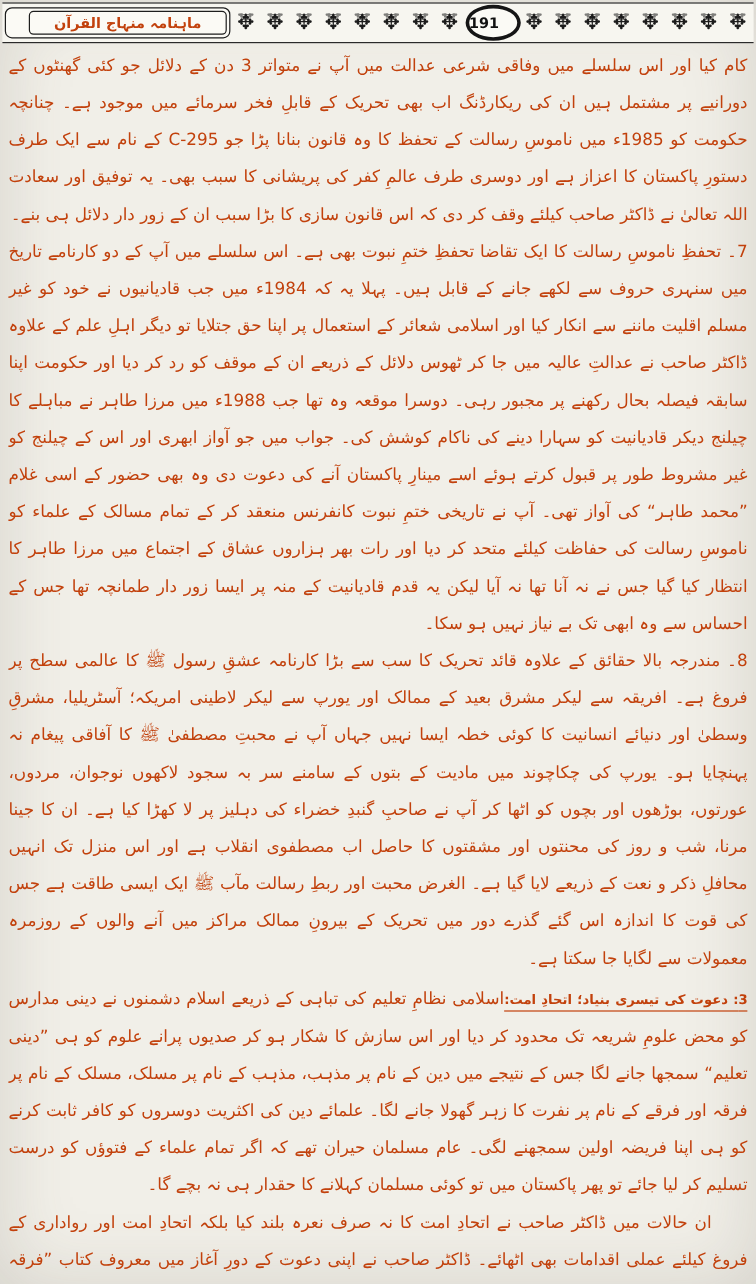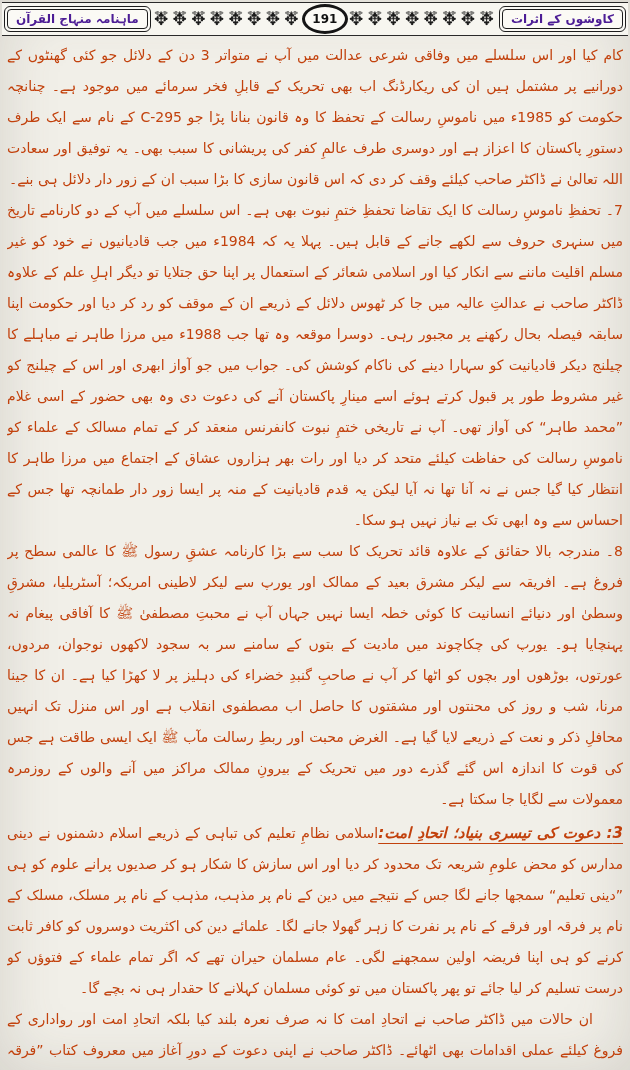--- a/index.html
+++ b/index.html
@@ -28,46 +28,47 @@
     flex:0 0 auto;
     margin:0 2px;
     border:1px solid #1d1d1d;
     border-radius:6px;
     padding:2px;
     background:#fbfaf5;
   }
   .corner-box .inner{
     border:1px solid #1d1d1d;
     border-radius:4px;
-    padding:2px 8px;
+    padding:2px 20px;
     font-size:12px;
     font-weight:bold;
-    color:#4c1d95;
+    color:#c2410c;
     white-space:nowrap;
     direction:rtl;
+    margin-left:17px;
   }
   .ornament-row{
     flex:1 1 auto;
     display:flex;
     justify-content:space-around;
     align-items:center;
     overflow:hidden;
     color:#1b1b1b;
     font-size:17px;
     line-height:1;
     letter-spacing:2px;
     text-shadow:0 -6px 0 rgba(27,27,27,.55);
   }
   .page-badge{
     flex:0 0 auto;
     width:40px;height:24px;
     border:3px solid #151515;
     border-radius:50%;
     background:#fbfaf5;
-    display:flex;align-items:center;justify-content:center;
+    display:flex;align-items:center;justify-content:flex-start;
     font-size:12px;font-weight:bold;color:#111;
   }
   
   .body-text{
     position:absolute;top:40px;left:7px;right:7px;bottom:0;
     direction:rtl;
     text-align:justify;
     color:#c2410c;
     font-size:14px;
     line-height:31px;
@@ -75,24 +76,23 @@
   }
   .body-text p{
     margin:0;
     text-align:justify;
     text-align-last:right;
   }
   .body-text p.indented{text-indent:30px;}
   .body-text p.section{margin-top:3px;}
   .section-heading{
     font-weight:bold;
-    font-size:15px;
+    font-size:11px;
     text-decoration:underline;
     text-underline-offset:5px;
-    font-style:italic;
   }
 </style>
 </head>
 <body>
 
 <div class="page">
 
   <div class="header-band">
     <div class="corner-box">
       <div class="inner">ماہنامہ منہاج القرآن</div>
@@ -117,23 +117,20 @@
         <span>✥</span>
         <span>✥</span>
         <span>✥</span>
         <span>✥</span>
         <span>✥</span>
         <span>✥</span>
         <span>✥</span>
         <span>✥</span>
       </div>
 
-    <div class="corner-box">
-      <div class="inner">کاوشوں کے اثرات</div>
-    </div>
   </div>
 
   <div class="body-text" id="body-text" dir="rtl">
       <p class="continuation"><span>کام کیا اور اس سلسلے میں وفاقی شرعی عدالت میں آپ نے متواتر 3 دن کے دلائل جو کئی گھنٹوں کے دورانیے پر مشتمل ہیں ان کی ریکارڈنگ اب بھی تحریک کے قابلِ فخر سرمائے میں موجود ہے۔ چنانچہ حکومت کو 1985ء میں ناموسِ رسالت کے تحفظ کا وہ قانون بنانا پڑا جو 295-C کے نام سے ایک طرف دستورِ پاکستان کا اعزاز ہے اور دوسری طرف عالمِ کفر کی پریشانی کا سبب بھی۔ یہ توفیق اور سعادت اللہ تعالیٰ نے ڈاکٹر صاحب کیلئے وقف کر دی کہ اس قانون سازی کا بڑا سبب ان کے زور دار دلائل ہی بنے۔</span></p>
       <p class="numbered"><span>7۔ تحفظِ ناموسِ رسالت کا ایک تقاضا تحفظِ ختمِ نبوت بھی ہے۔ اس سلسلے میں آپ کے دو کارنامے تاریخ میں سنہری حروف سے لکھے جانے کے قابل ہیں۔ پہلا یہ کہ 1984ء میں جب قادیانیوں نے خود کو غیر مسلم اقلیت ماننے سے انکار کیا اور اسلامی شعائر کے استعمال پر اپنا حق جتلایا تو دیگر اہلِ علم کے علاوہ ڈاکٹر صاحب نے عدالتِ عالیہ میں جا کر ٹھوس دلائل کے ذریعے ان کے موقف کو رد کر دیا اور حکومت اپنا سابقہ فیصلہ بحال رکھنے پر مجبور رہی۔ دوسرا موقعہ وہ تھا جب 1988ء میں مرزا طاہر نے مباہلے کا چیلنج دیکر قادیانیت کو سہارا دینے کی ناکام کوشش کی۔ جواب میں جو آواز ابھری اور اس کے چیلنج کو غیر مشروط طور پر قبول کرتے ہوئے اسے مینارِ پاکستان آنے کی دعوت دی وہ بھی حضور کے اسی غلام ”محمد طاہر“ کی آواز تھی۔ آپ نے تاریخی ختمِ نبوت کانفرنس منعقد کر کے تمام مسالک کے علماء کو ناموسِ رسالت کی حفاظت کیلئے متحد کر دیا اور رات بھر ہزاروں عشاق کے اجتماع میں مرزا طاہر کا انتظار کیا گیا جس نے نہ آنا تھا نہ آیا لیکن یہ قدم قادیانیت کے منہ پر ایسا زور دار طمانچہ تھا جس کے احساس سے وہ ابھی تک بے نیاز نہیں ہو سکا۔</span></p>
       <p class="numbered"><span>8۔ مندرجہ بالا حقائق کے علاوہ قائد تحریک کا سب سے بڑا کارنامہ عشقِ رسول ﷺ کا عالمی سطح پر فروغ ہے۔ افریقہ سے لیکر مشرق بعید کے ممالک اور یورپ سے لیکر لاطینی امریکہ؛ آسٹریلیا، مشرقِ وسطیٰ اور دنیائے انسانیت کا کوئی خطہ ایسا نہیں جہاں آپ نے محبتِ مصطفیٰ ﷺ کا آفاقی پیغام نہ پہنچایا ہو۔ یورپ کی چکاچوند میں مادیت کے بتوں کے سامنے سر بہ سجود لاکھوں نوجوان، مردوں، عورتوں، بوڑھوں اور بچوں کو اٹھا کر آپ نے صاحبِ گنبدِ خضراء کی دہلیز پر لا کھڑا کیا ہے۔ ان کا جینا مرنا، شب و روز کی محنتوں اور مشقتوں کا حاصل اب مصطفوی انقلاب ہے اور اس منزل تک انہیں محافلِ ذکر و نعت کے ذریعے لایا گیا ہے۔ الغرض محبت اور ربطِ رسالت مآب ﷺ ایک ایسی طاقت ہے جس کی قوت کا اندازہ اس گئے گذرے دور میں تحریک کے بیرونِ ممالک مراکز میں آنے والوں کے روزمرہ معمولات سے لگایا جا سکتا ہے۔</span></p>
       <p class="section"><span class="section-heading">3: دعوت کی تیسری بنیاد؛ اتحادِ امت:</span><span>اسلامی نظامِ تعلیم کی تباہی کے ذریعے اسلام دشمنوں نے دینی مدارس کو محض علومِ شریعہ تک محدود کر دیا اور اس سازش کا شکار ہو کر صدیوں پرانے علوم کو ہی ”دینی تعلیم“ سمجھا جانے لگا جس کے نتیجے میں دین کے نام پر مذہب، مذہب کے نام پر مسلک، مسلک کے نام پر فرقہ اور فرقے کے نام پر نفرت کا زہر گھولا جانے لگا۔ علمائے دین کی اکثریت دوسروں کو کافر ثابت کرنے کو ہی اپنا فریضہ اولین سمجھنے لگی۔ عام مسلمان حیران تھے کہ اگر تمام علماء کے فتوؤں کو درست تسلیم کر لیا جائے تو پھر پاکستان میں تو کوئی مسلمان کہلانے کا حقدار ہی نہ بچے گا۔</span></p>
       <p class="indented"><span>ان حالات میں ڈاکٹر صاحب نے اتحادِ امت کا نہ صرف نعرہ بلند کیا بلکہ اتحادِ امت اور رواداری کے فروغ کیلئے عملی اقدامات بھی اٹھائے۔ ڈاکٹر صاحب نے اپنی دعوت کے دورِ آغاز میں معروف کتاب ”فرقہ پرستی کا خاتمہ کیونکر</span></p>
     </div>
 

